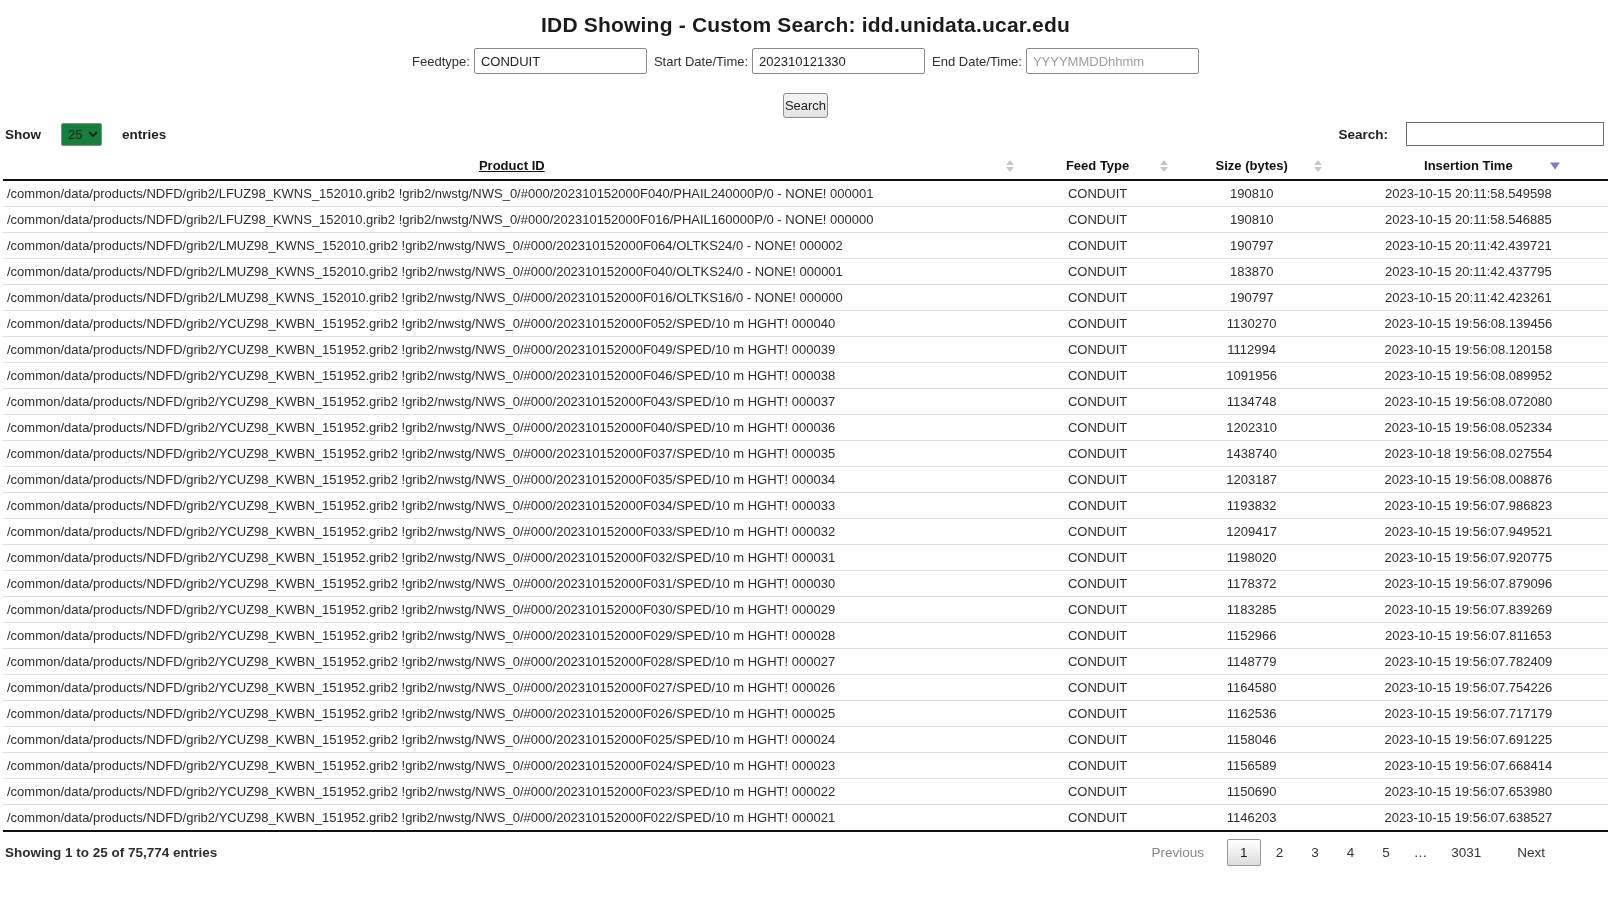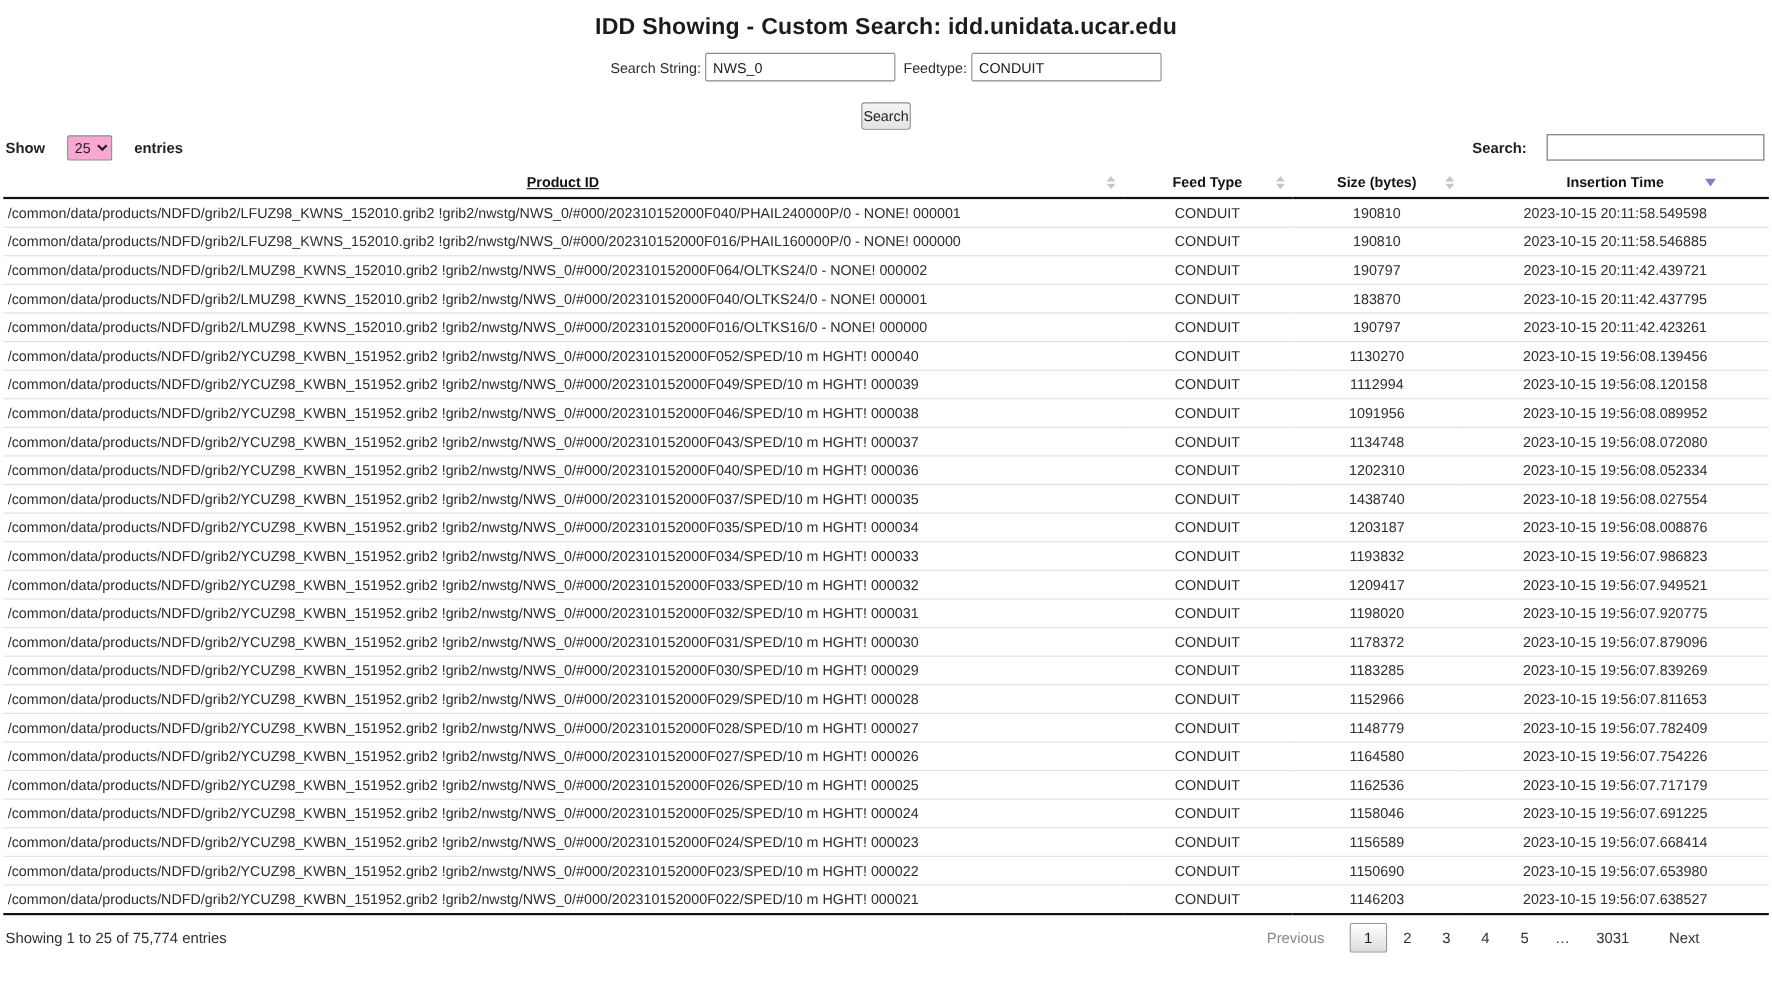--- a/index.html
+++ b/index.html
@@ -52,21 +52,21 @@
   .controls-row {
     margin-top:4px;
     display:flex; justify-content:space-between; align-items:center;
     padding:0 2px;
   }
   .length-control { display:flex; align-items:center; gap:20px;
     font-size:13.5px; font-weight:bold; color:#1f1f1f; }
   .length-control select {
     font-family:inherit; font-size:13px;
     height:23px; padding:0 2px;
-    border:1px solid #8b8b8b; border-radius:2px; background:#f9a8d4; color:#222;
+    border:1px solid #8b8b8b; border-radius:2px; background:#15803d; color:#222;
   }
   .filter-control { display:flex; align-items:center; gap:18px;
     font-size:13.5px; font-weight:bold; color:#1f1f1f; margin-right:2px; }
   .filter-control input {
     width:198px; height:24px;
     border:1px solid #6f6f6f; border-radius:0;
     font-family:inherit; font-size:13px; padding:2px 5px; outline:none;
   }
 
   
@@ -115,21 +115,21 @@
   table.data-table tbody tr:last-child td { border-bottom:2px solid #111; }
   td.col-product { text-align:left; padding-left:16px; }
   td.col-feed, td.col-size, td.col-time { text-align:center; }
 
   
   .footer-row {
     margin-top:7px;
     display:flex; justify-content:space-between; align-items:center;
     padding-left:2px;
   }
-  .info-text { font-size:13.5px; color:#2e2e2e; }
+  .info-text { font-size:13.5px; color:#2e2e2e;font-weight:bold; }
   .pagination {
     display:flex; align-items:center;
     margin-right:50px;
   }
   .page-btn {
     font-size:13.5px; color:#333;
     padding:5px 12px; margin-left:2px;
     border:1px solid transparent; border-radius:2px;
     cursor:pointer; text-decoration:none; user-select:none;
   }
@@ -144,26 +144,30 @@
 </style>
 </head>
 <body>
 
 <div class="wrap">
 
   <h1 class="page-title">IDD Showing - Custom Search: idd.unidata.ucar.edu</h1>
 
   <div class="form-row">
     <div class="form-group">
-      <label>Search String:</label>
-      <input type="text" value="NWS_0" style="">
-    </div>
-    <div class="form-group">
       <label>Feedtype:</label>
       <input type="text" value="CONDUIT" style="">
+    </div>
+    <div class="form-group">
+      <label>Start Date/Time:</label>
+      <input type="text" value="202310121330" style="">
+    </div>
+    <div class="form-group">
+      <label>End Date/Time:</label>
+      <input type="text" placeholder="YYYYMMDDhhmm" style="">
     </div>
   </div>
 
   <div class="button-row">
     <button class="search-button">Search</button>
   </div>
 
   <div class="controls-row">
     <div class="length-control">
       <span>Show</span>

